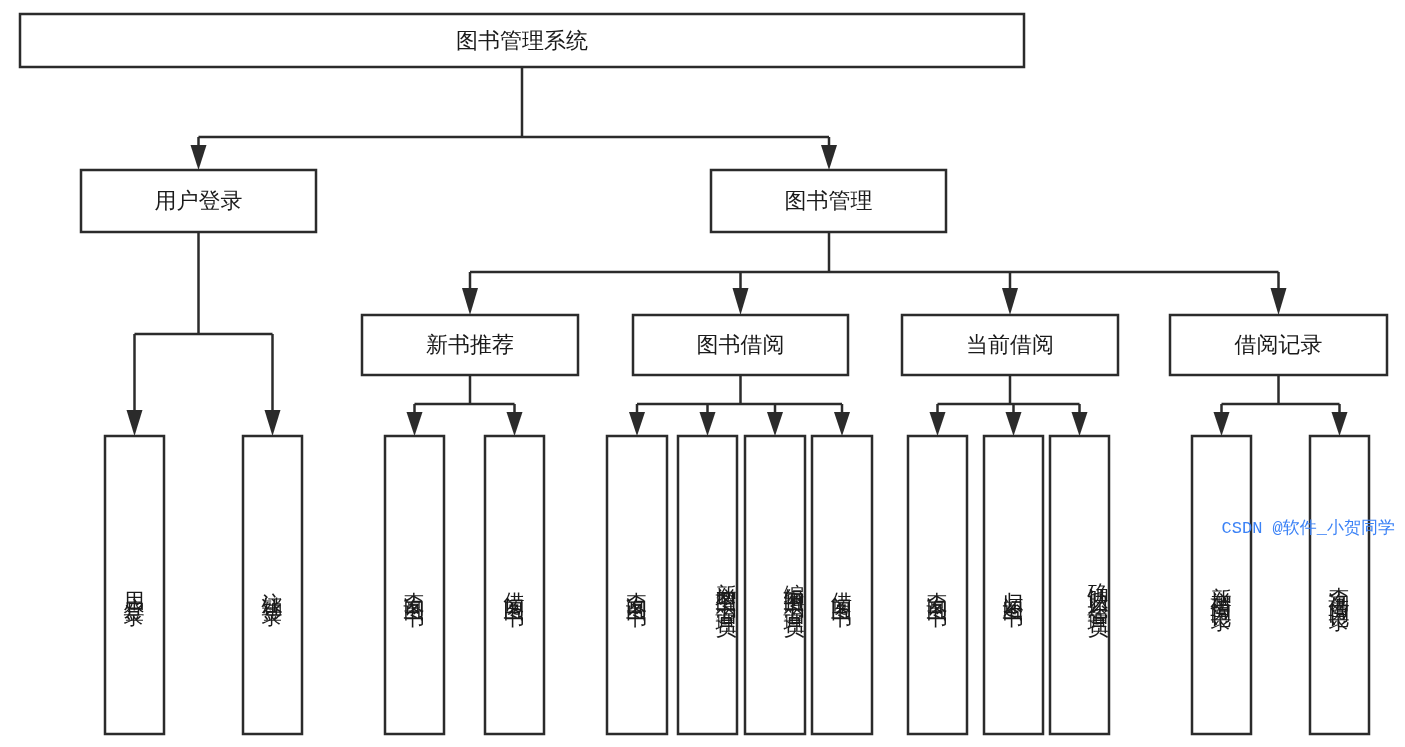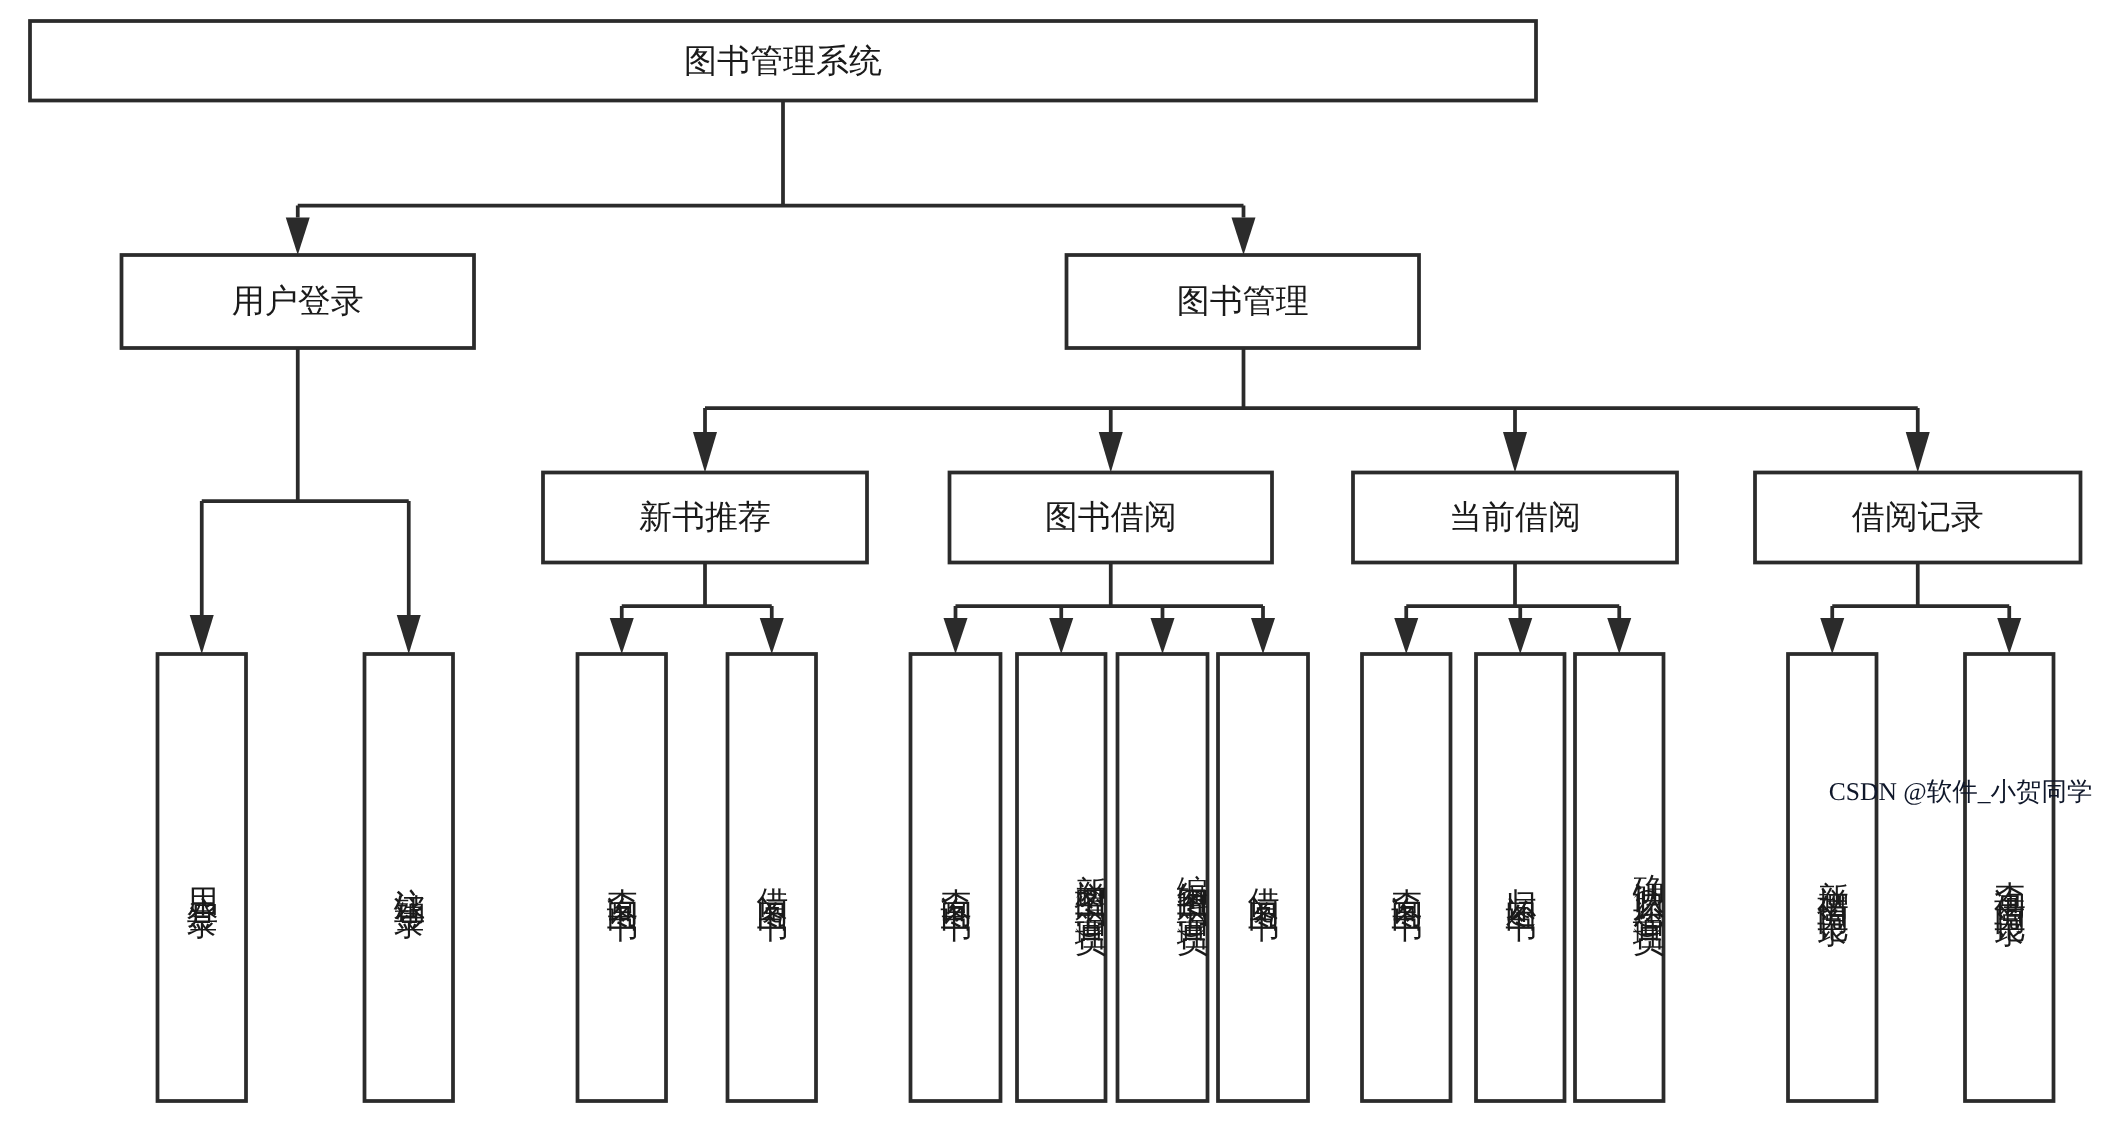--- a/index.html
+++ b/index.html
@@ -47,23 +47,23 @@
     stroke-linecap: butt;
   }
   .arrow-head {
     fill: #2b2b2b;
     stroke: none;
   }
   .watermark {
     position: absolute;
     right: 10px;
     bottom: 6px;
-    font-family: Liberation Serif, serif;
+    font-family: Liberation Mono, monospace;
     font-size: 17px;
-    color: #0f172a;
+    color: #3b82f6;
     white-space: nowrap;
     user-select: none;
   }
 </style>
 </head>
 <body>
 
 <div id="diagram-root">
 
   <svg class="diagram" viewBox="0 0 1405 747" xmlns="http://www.w3.org/2000/svg">

